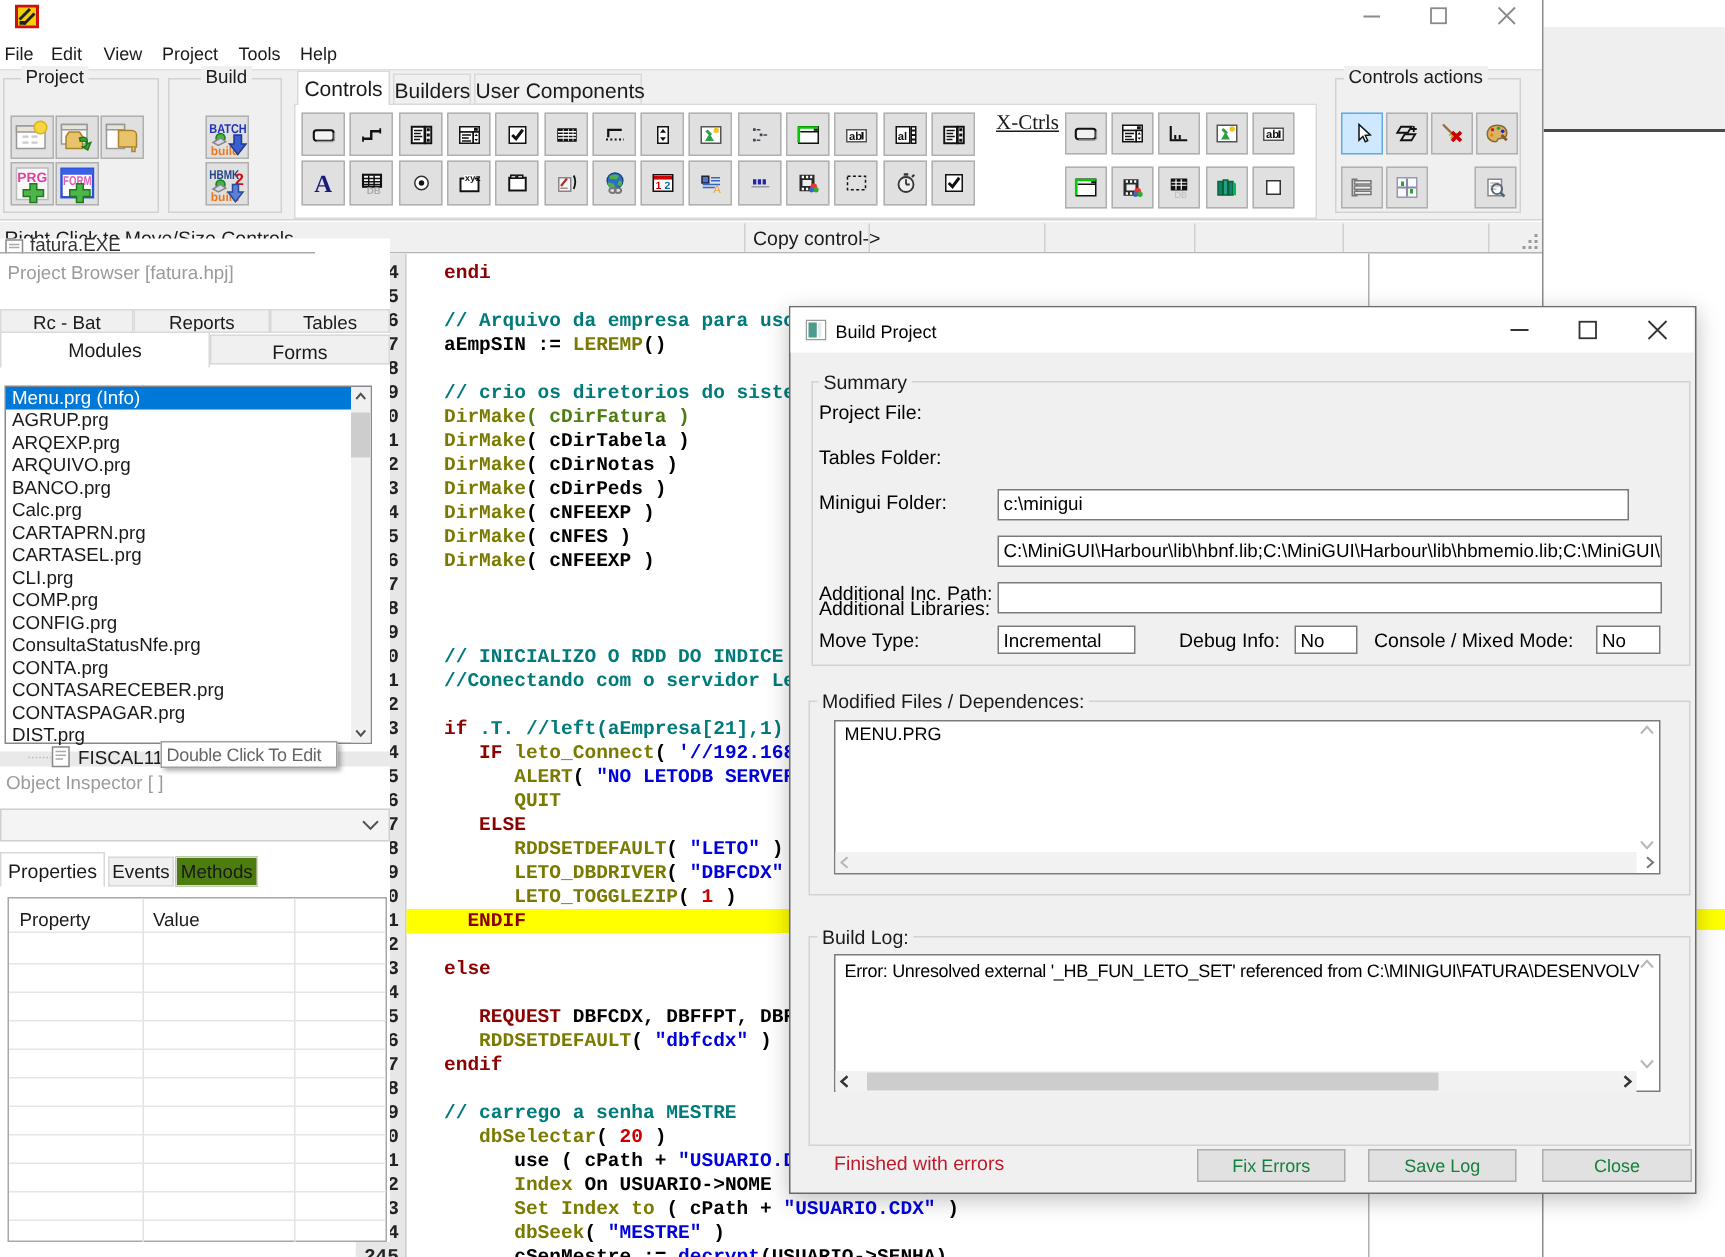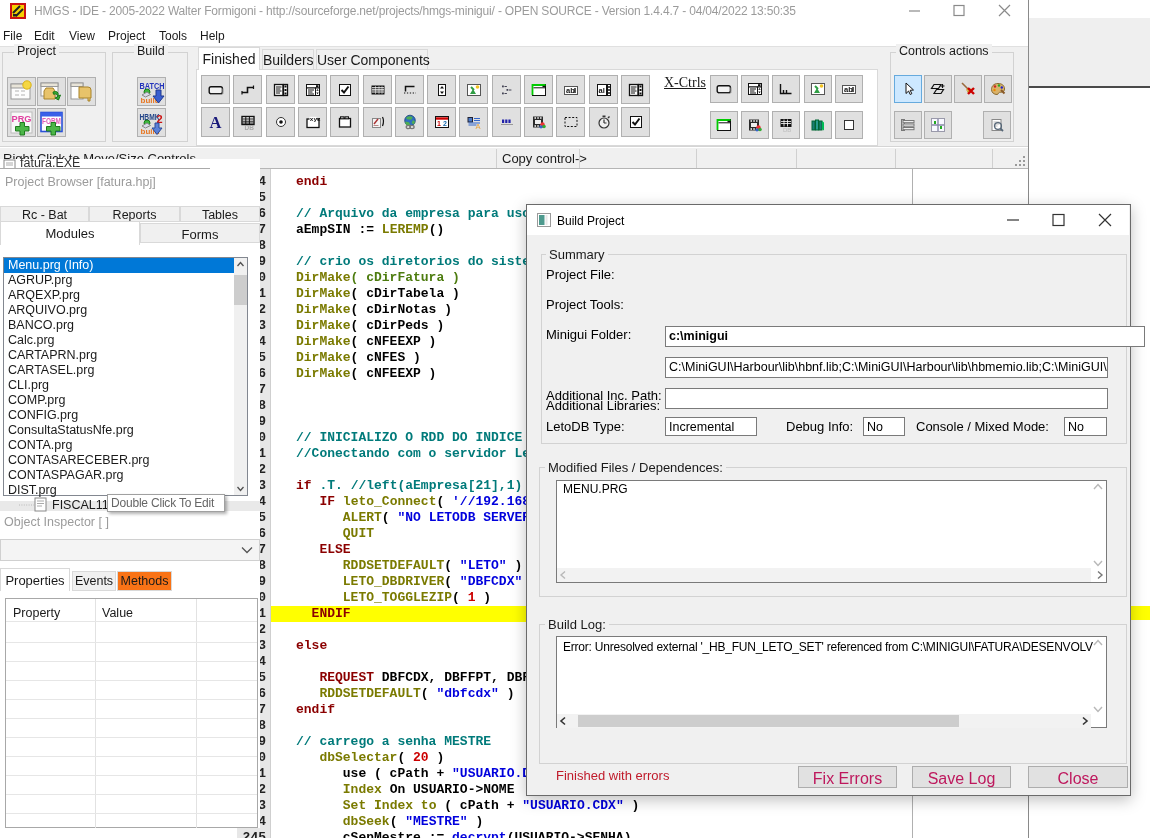--- a/index.html
+++ b/index.html
@@ -4,35 +4,34 @@
 body{width:1150px;height:838px;position:relative;background:#fff;overflow:hidden;
  font-family:"Liberation Sans",sans-serif;}
 .ab{position:absolute;}
 .tbtn{position:absolute;width:29px;height:29px;background:#e0e0e0;border:1px solid #b0b0b0;
  box-sizing:border-box;display:flex;align-items:center;justify-content:center;}
 .glabel{position:absolute;font-size:12.5px;color:#1a1a1a;background:#f0f0f0;padding:0 3px;}
 .fld{position:absolute;background:#fff;border:1px solid #7a7a7a;box-sizing:border-box;
  font-size:12.5px;color:#000;padding:2px 0 0 3px;white-space:nowrap;overflow:hidden;}
 .dlbl{position:absolute;font-size:13px;color:#000;white-space:nowrap;}
 .btn{position:absolute;background:#e1e1e1;border:1px solid #adadad;box-sizing:border-box;
- font-size:16px;color:#be185d;text-align:center;}
+ font-size:12px;color:#15803d;text-align:center;}
 </style></head><body>
 
 <div class="ab" style="left:1028px;top:0;width:122px;height:838px;background:#fff;"></div>
 <div class="ab" style="left:1029px;top:18px;width:121px;height:68px;background:#efefef;"></div>
 <div class="ab" style="left:1029px;top:86px;width:121px;height:2px;background:#4a4a4a;"></div>
 <div class="ab" style="left:1131px;top:606px;width:19px;height:14px;background:#ffff00;"></div>
 <div class="ab" style="left:0;top:0;width:1029px;height:838px;background:#fff;border-right:1px solid #8a8a8a;box-sizing:border-box;">
 <div class="ab" style="left:10px;top:3px;width:16px;height:16px;"><svg width="16" height="16">
         <rect width="16" height="16" fill="#cc1111"></rect>
         <rect x="2" y="2" width="12" height="12" fill="#f5d000"></rect>
         <path d="M3 10 L10 3 M6 13 L13 6" stroke="#222" stroke-width="2"></path>
         <rect x="3" y="11" width="4" height="2.5" fill="#222"></rect>
       </svg></div>
-<div class="ab" style="left:34px;top:4px;font-size:12px;letter-spacing:-0.18px;color:#9b9b9b;white-space:nowrap;">HMGS - IDE - 2005-2022 Walter Formigoni - http://sourceforge.net/projects/hmgs-minigui/ - OPEN SOURCE - Version 1.4.4.7 - 04/04/2022 13:50:35</div>
 <svg class="ab" style="left:905px;top:0px;" width="120" height="22">
       <path d="M4 11 h11" stroke="#8a8a8a" stroke-width="1.2"></path>
       <rect x="49" y="5.5" width="10" height="10" fill="none" stroke="#8a8a8a" stroke-width="1.2"></rect>
       <path d="M94 5 l11 11 M105 5 l-11 11" stroke="#8a8a8a" stroke-width="1.2"></path>
     </svg>
 <div class="ab" style="left:3px;top:29px;font-size:12px;color:#1a1a1a;">File</div>
 <div class="ab" style="left:34px;top:29px;font-size:12px;color:#1a1a1a;">Edit</div>
 <div class="ab" style="left:69px;top:29px;font-size:12px;color:#1a1a1a;">View</div>
 <div class="ab" style="left:108px;top:29px;font-size:12px;color:#1a1a1a;">Project</div>
 <div class="ab" style="left:159px;top:29px;font-size:12px;color:#1a1a1a;">Tools</div>
@@ -96,21 +95,21 @@
       <svg width="26" height="26" viewBox="0 0 26 26">
         <text x="0.5" y="9.5" font-family="Liberation Sans" font-size="8.5" font-weight="bold" fill="#224488" textLength="20" lengthAdjust="spacingAndGlyphs">HBMK</text>
         <text x="17.5" y="13" font-family="Liberation Sans" font-size="11" font-weight="bold" fill="#cc1111">2</text>
         <circle cx="8" cy="13" r="3" fill="#3db83d" stroke="#1a7a1a"></circle>
         <path d="M3 16 l5-3 3.5 2.5 -5 2.5z" fill="#d8d8e8" stroke="#888"></path>
         <text x="1.5" y="24" font-family="Liberation Sans" font-size="8" font-weight="bold" fill="#e87722">build</text>
         <path d="M16 13 h4 v5 h3 l-5 6.5 -5-6.5 h3 z" fill="#5a80d8" stroke="#2a4a9a"></path>
       </svg>
     </div>
 <div class="ab" style="left:196px;top:69px;width:682px;height:77px;background:#fff;border:1px solid #d9d9d9;box-sizing:border-box;"></div>
-<div class="ab" style="left:198px;top:47px;width:62px;height:23px;background:#fff;border:1px solid #d9d9d9;border-bottom:none;box-sizing:border-box;font-size:14px;color:#1a1a1a;text-align:center;padding-top:3px;">Finished</div>
+<div class="ab" style="left:198px;top:47px;width:62px;height:23px;background:#fff;border:1px solid #d9d9d9;border-bottom:none;box-sizing:border-box;font-size:14px;color:#1a1a1a;text-align:center;padding-top:3px;">Controls</div>
 <div class="ab" style="left:262px;top:49px;width:52px;height:21px;background:#f0f0f0;border:1px solid #d9d9d9;box-sizing:border-box;font-size:14px;color:#1a1a1a;text-align:center;padding-top:2px;">Builders</div>
 <div class="ab" style="left:316px;top:49px;width:112px;height:21px;background:#f0f0f0;border:1px solid #d9d9d9;box-sizing:border-box;font-size:14px;color:#1a1a1a;text-align:center;padding-top:2px;white-space:nowrap;">User Components</div>
 <div class="tbtn" style="left:201px;top:75px;">
       <svg width="16" height="16" viewBox="0 0 16 16">
         <rect x="1.2" y="4.8" width="13.2" height="7" rx="1.8" fill="#f2f2f2" stroke="#111" stroke-width="1.4"></rect>
         <path d="M3 12.4 h11.3 M14.9 6.5 v5.5" stroke="#999" stroke-width="1"></path>
       </svg>
     </div>
 <div class="tbtn" style="left:233px;top:75px;">
       <svg width="16" height="16" viewBox="0 0 16 16">
@@ -604,21 +603,21 @@
       <path d="M19 4h7M19 6.5h7M19 9h5" stroke="#aaa"></path>
     </svg>
 <div class="ab" style="left:52px;top:339px;font-size:12.5px;color:#1a1a1a;">FISCAL11.prg</div>
 <div class="ab" style="left:4px;top:356px;font-size:12.5px;color:#9b9b9b;">Object Inspector [ ]</div>
 <div class="ab" style="left:0;top:380px;width:260px;height:22px;background:#f4f4f4;border:1px solid #d0d0d0;box-sizing:border-box;"></div>
 <svg class="ab" style="left:240px;top:386px;" width="14" height="10">
       <path d="M2 2.5 L7 7.5 L12 2.5" fill="none" stroke="#555" stroke-width="1.3"></path>
     </svg>
 <div class="ab" style="left:0px;top:409px;width:70px;height:23px;background:#fff;border:1px solid #d9d9d9;border-bottom:none;box-sizing:border-box;font-size:13px;color:#1a1a1a;text-align:center;padding-top:4px;">Properties</div>
 <div class="ab" style="left:72px;top:412px;width:44px;height:20px;background:#f0f0f0;border:1px solid #d9d9d9;box-sizing:border-box;font-size:12.5px;color:#1a1a1a;text-align:center;padding-top:2px;">Events</div>
-<div class="ab" style="left:117px;top:412px;width:55px;height:20px;background:#f97316;border:1px solid #d9d9d9;box-sizing:border-box;font-size:12.5px;color:#1a1a1a;text-align:center;padding-top:2px;">Methods</div>
+<div class="ab" style="left:117px;top:412px;width:55px;height:20px;background:#4d7c0f;border:1px solid #d9d9d9;box-sizing:border-box;font-size:12.5px;color:#1a1a1a;text-align:center;padding-top:2px;">Methods</div>
 <div class="ab" style="left:5px;top:439px;width:253px;height:230px;background:#fff;border:1px solid #a8a8a8;box-sizing:border-box;"></div>
 <div class="ab" style="left:13px;top:447px;font-size:12.5px;color:#1a1a1a;">Property</div>
 <div class="ab" style="left:102px;top:447px;font-size:12.5px;color:#1a1a1a;">Value</div>
 <div class="ab" style="left:95px;top:440px;width:1px;height:229px;background:#e2e2e2;"></div>
 <div class="ab" style="left:196px;top:440px;width:1px;height:229px;background:#e2e2e2;"></div>
     <div class="ab" style="left:6px;top:462px;width:251px;height:1px;background:#e6e6e6;"></div>
     <div class="ab" style="left:6px;top:483px;width:251px;height:1px;background:#e6e6e6;"></div>
     <div class="ab" style="left:6px;top:502px;width:251px;height:1px;background:#e6e6e6;"></div>
     <div class="ab" style="left:6px;top:521px;width:251px;height:1px;background:#e6e6e6;"></div>
     <div class="ab" style="left:6px;top:540px;width:251px;height:1px;background:#e6e6e6;"></div>
@@ -640,26 +639,26 @@
     </svg>
 <div class="ab" style="left:30px;top:9px;font-size:12px;color:#000;">Build Project</div>
 <svg class="ab" style="left:474px;top:0;" width="128" height="30">
       <path d="M6 15 h12" stroke="#333" stroke-width="1.2"></path>
       <rect x="52" y="9.5" width="11" height="11" fill="none" stroke="#333" stroke-width="1.2"></rect>
       <path d="M98 9 l12 12 M110 9 l-12 12" stroke="#333" stroke-width="1.2"></path>
     </svg>
 <div class="ab" style="left:14px;top:49px;width:586px;height:190px;border:1px solid #d2d2d2;box-sizing:border-box;"></div>
 <div class="glabel" style="left:19px;top:42px;font-size:13px;">Summary</div>
 <div class="dlbl" style="left:19px;top:62px;">Project File:</div>
-<div class="dlbl" style="left:19px;top:92px;">Project Tools:</div>
+<div class="dlbl" style="left:19px;top:92px;">Tables Folder:</div>
 <div class="dlbl" style="left:19px;top:122px;">Minigui Folder:</div>
 <div class="dlbl" style="left:19px;top:153px;margin-top:40px;">Additional Libraries:</div>
 <div class="dlbl" style="left:19px;top:183px;">Additional Inc. Path:</div>
-<div class="dlbl" style="left:19px;top:214px;">LetoDB Type:</div>
-<div class="fld" style="left:138px;top:121px;width:480px;height:21px;font-weight:bold;">c:\minigui</div>
+<div class="dlbl" style="left:19px;top:214px;">Move Type:</div>
+<div class="fld" style="left:138px;top:121px;width:421px;height:21px;">c:\minigui</div>
 <div class="fld" style="left:138px;top:152px;width:443px;height:21px;">C:\MiniGUI\Harbour\lib\hbnf.lib;C:\MiniGUI\Harbour\lib\hbmemio.lib;C:\MiniGUI\Harbour\lib\hbct.lib</div>
 <div class="fld" style="left:138px;top:183px;width:443px;height:21px;"></div>
 <div class="fld" style="left:138px;top:212px;width:92px;height:19px;">Incremental</div>
 <div class="dlbl" style="left:259px;top:214px;">Debug Info:</div>
 <div class="fld" style="left:336px;top:212px;width:42px;height:19px;">No</div>
 <div class="dlbl" style="left:389px;top:214px;">Console / Mixed Mode:</div>
 <div class="fld" style="left:537px;top:212px;width:43px;height:19px;">No</div>
 <div class="ab" style="left:12px;top:262px;width:588px;height:130px;border:1px solid #d2d2d2;box-sizing:border-box;"></div>
 <div class="glabel" style="left:18px;top:255px;font-size:13px;">Modified Files / Dependences:</div>
 <div class="ab" style="left:29px;top:275px;width:551px;height:103px;background:#fff;border:1px solid #7a7a7a;box-sizing:border-box;"></div>

